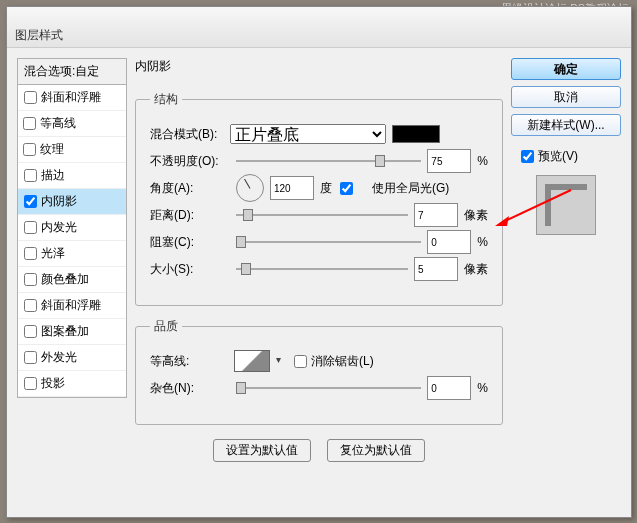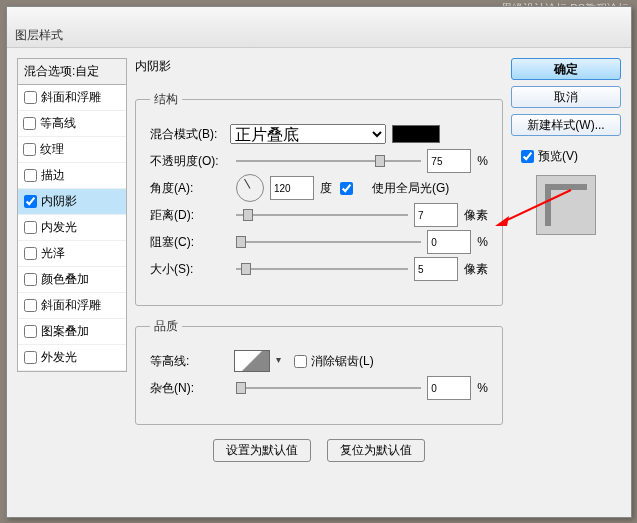--- a/index.html
+++ b/index.html
@@ -297,20 +297,24 @@
             <span>斜面和浮雕</span>
           </div>
           <div class="style-item">
             <input type="checkbox" style="">
             <span>图案叠加</span>
           </div>
           <div class="style-item">
             <input type="checkbox" style="">
             <span>外发光</span>
           </div>
+          <div class="style-item">
+            <input type="checkbox" style="">
+            <span>投影</span>
+          </div>
         </div>
     </div>
 
     <div class="center-panel">
       <div class="panel-title">内阴影</div>
 
       <fieldset>
         <legend>结构</legend>
 
         <div class="form-row">

